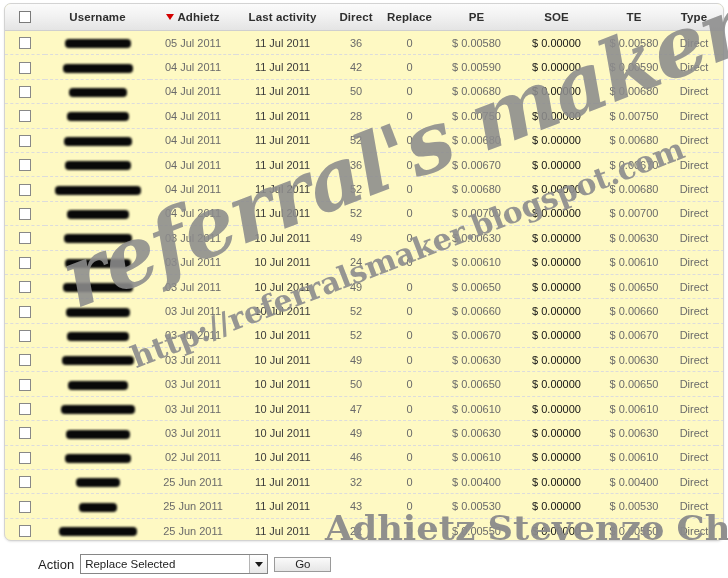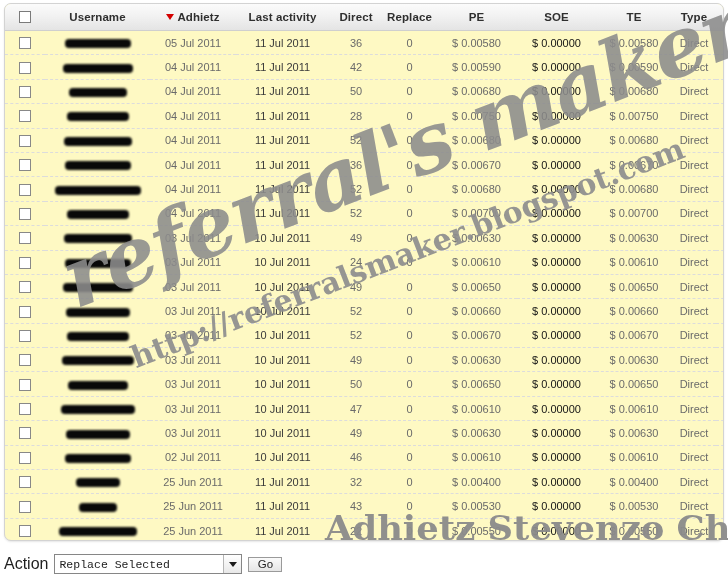--- a/index.html
+++ b/index.html
@@ -134,31 +134,32 @@
     position: absolute;
     left: 4px;
     top: 552px;
     width: 720px;
     height: 24px;
     display: flex;
     align-items: center;
     gap: 6px;
   }
   .action-label {
-    font-size: 16px;
+    font-size: 13px;
     color: #1f1f1f;
+    margin-left: 34px;
   }
   .action-select {
     width: 188px;
     height: 20px;
     border: 1px solid #868686;
     background: #ffffff;
     font-size: 11.5px;
     color: #222;
-    font-family: Liberation Mono, monospace;
+    font-family: Liberation Sans, sans-serif;
     display: flex;
     align-items: center;
     box-sizing: border-box;
     position: relative;
     cursor: pointer;
   }
   .action-select .sel-text {
     padding-left: 4px;
     flex: 1;
     white-space: nowrap;
@@ -177,21 +178,21 @@
   .action-select .sel-arrow i {
     display: block;
     width: 0; height: 0;
     border-left: 4px solid transparent;
     border-right: 4px solid transparent;
     border-top: 5px solid #1a1a1a;
   }
   .go-button {
     height: 15px;
     min-width: 34px;
-    padding: 0 8px;
+    padding: 0 20px;
     border: 1px solid #9a9a9a;
     background: linear-gradient(to bottom,#fafafa,#e6e6e6);
     font-size: 11.5px;
     color: #1f1f1f;
     display: flex;
     align-items: center;
     justify-content: center;
     box-sizing: border-box;
     cursor: pointer;
     font-family: "Liberation Sans", sans-serif;

